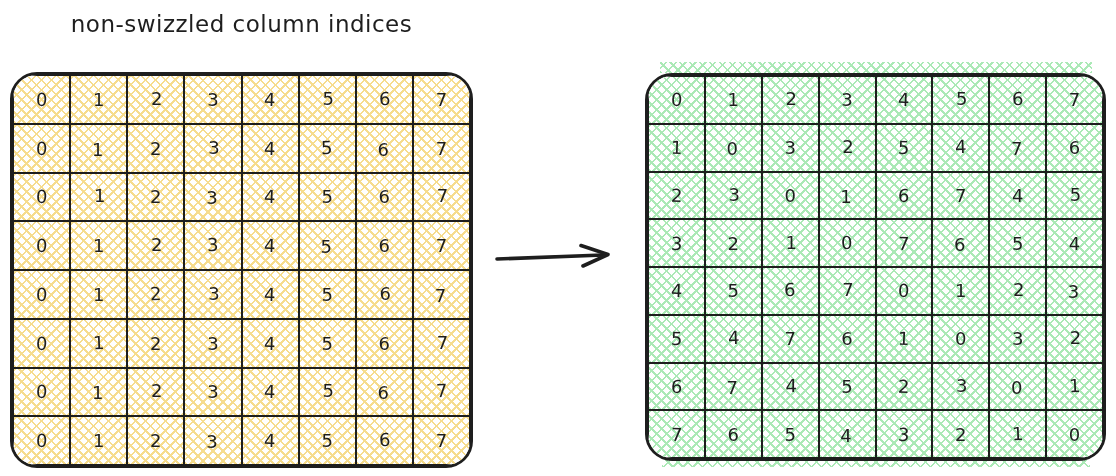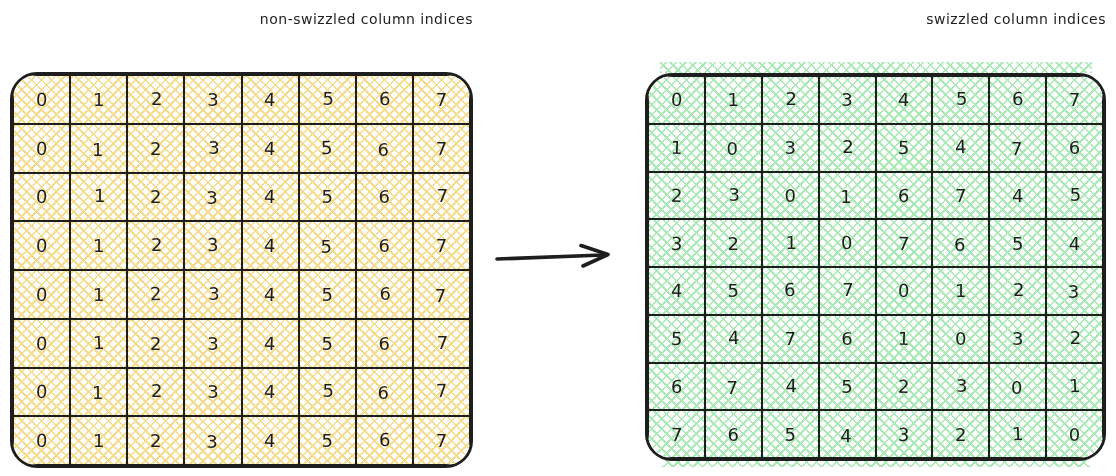--- a/index.html
+++ b/index.html
@@ -12,22 +12,22 @@
     overflow: hidden;
   }
   .canvas {
     position: relative;
     width: 1116px;
     height: 476px;
     background: #ffffff;
   }
   .panel-title {
     position: absolute;
-    text-align: right;
-    font-size: 14px;
+    text-align: center;
+    font-size: 23px;
     letter-spacing: 0.5px;
     color: #1e1e1e;
     font-weight: 500;
   }
   #left-title  { left: 10px;  width: 463px; top: 11px; }
   #right-title { left: 645px; width: 461px; top: 11px; }
 
   .grid {
     position: absolute;
     display: grid;
@@ -79,21 +79,20 @@
     height: 32px;
   }
 </style>
 </head>
 <body>
 
 <div class="canvas">
 
   <div class="panel-title" id="left-title">non-swizzled column indices</div>
 
-  <div class="panel-title" id="right-title">swizzled column indices</div>
 
   <div class="overshoot" id="right-overshoot-top"></div>
   <div class="overshoot" id="right-overshoot-bottom"></div>
 
   <div class="grid" id="left-grid" style="--hatch: #f6dc8e;">
       <div class="cell">
         <span>0</span>
       </div>
       <div class="cell">
         <span>1</span>

